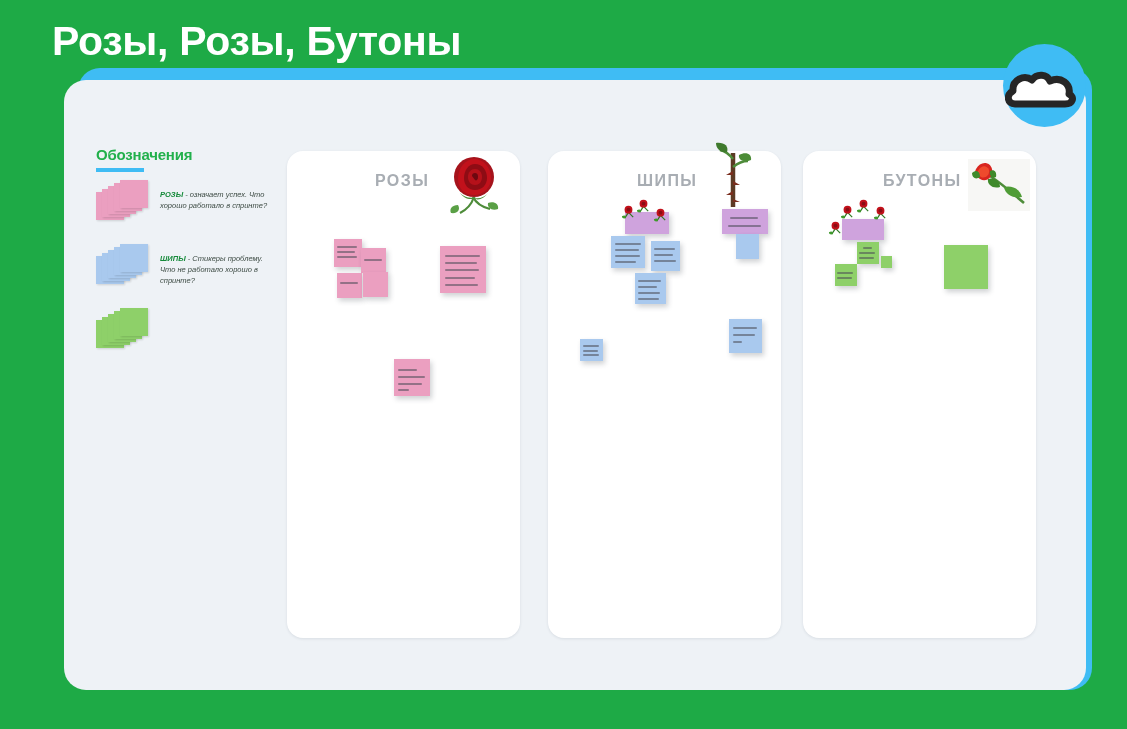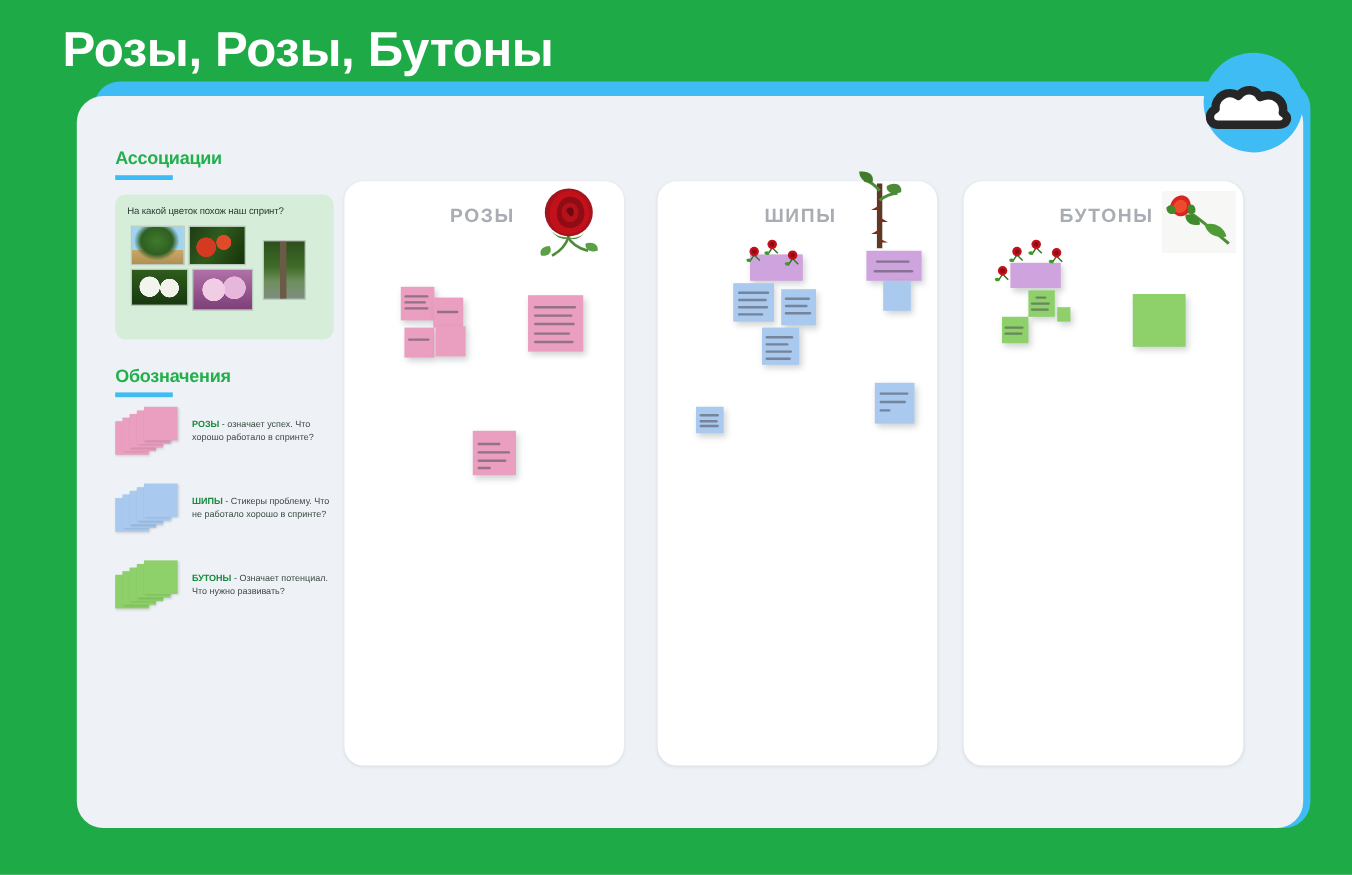--- a/index.html
+++ b/index.html
@@ -99,21 +99,21 @@
     background:
       radial-gradient(circle at 35% 50%, #f0cde4 0 26%, rgba(0,0,0,0) 27%),
       radial-gradient(circle at 70% 45%, #e6b7da 0 24%, rgba(0,0,0,0) 25%),
       linear-gradient(#b070a8, #7d3f78); }
   .ph5 { left: 123px; top: 38px; width: 36px; height: 50px;
     background:
       linear-gradient(90deg, rgba(0,0,0,0) 38%, #6b5a45 40%, #6b5a45 54%, rgba(0,0,0,0) 56%),
       linear-gradient(#2c4f1c 0%, #3f6b28 45%, #6f8f5c 70%, #7e8d80 100%); }
 
   .legend { margin-top: 22px; }
-  .legend-row { display: flex; align-items: flex-start; margin-top: 6px; position: relative; height: 58px; }
+  .legend-row { display: flex; align-items: flex-start; margin-top: 6px; position: relative; height: 58px; font-style: italic; }
   .legend-row.themes { margin-top: 68px; height: 46px; }
 
   .swatch-stack { position: relative; width: 58px; height: 52px; flex: 0 0 58px; }
   .swatch-stack i {
     position: absolute; display: block;
     width: 28px; height: 28px;
     box-shadow: 1px 1px 2px rgba(0,0,0,.14);
   }
   .swatch-stack i:nth-child(1) { left: 0px;  top: 14px; }
   .swatch-stack i:nth-child(2) { left: 6px;  top: 11px; }
@@ -191,33 +191,20 @@
 <div class="board-accent"></div>
 <div class="board"></div>
 
 <div class="cloud-badge"></div>
 <svg class="cloud-icon" viewBox="0 0 72 38">
   <path d="M10 34 C2 34 1 24 8 21 C7 10 19 4 27 10 C32 3 42 4 45 11 C56 6 66 14 64 24 C70 27 68 34 60 34 Z" fill="#ffffff" stroke="#262626" stroke-width="7" stroke-linejoin="round"></path>
 </svg>
 
 <div class="sidebar">
 
-  <div>
-    <div class="section-title">Ассоциации</div>
-    <div class="section-rule"></div>
-
-    <div class="assoc-card">
-      <div class="assoc-q">На какой цветок похож наш спринт?</div>
-      <div class="photo ph1"></div>
-      <div class="photo ph2"></div>
-      <div class="photo ph3"></div>
-      <div class="photo ph4"></div>
-      <div class="photo ph5"></div>
-    </div>
-  </div>
 
   <div class="legend">
     <div class="section-title">Обозначения</div>
     <div class="section-rule"></div>
 
     <div class="legend-row">
       <div class="swatch-stack">
         <i style="background:#eb9fc0"></i>
           <i style="background:#eb9fc0"></i>
           <i style="background:#eb9fc0"></i>
@@ -242,23 +229,20 @@
       </div>
     </div>
 
     <div class="legend-row">
       <div class="swatch-stack">
         <i style="background:#8ed069"></i>
           <i style="background:#8ed069"></i>
           <i style="background:#8ed069"></i>
           <i style="background:#8ed069"></i>
           <i style="background:#8ed069"></i>
-      </div>
-      <div class="legend-text">
-        <b>БУТОНЫ</b><span> - Означает потенциал. Что нужно развивать?</span>
       </div>
     </div>
 
   </div>
 </div>
 
 <div class="columns">
 
   <div class="column col-1">
     <div class="col-title">РОЗЫ</div>

